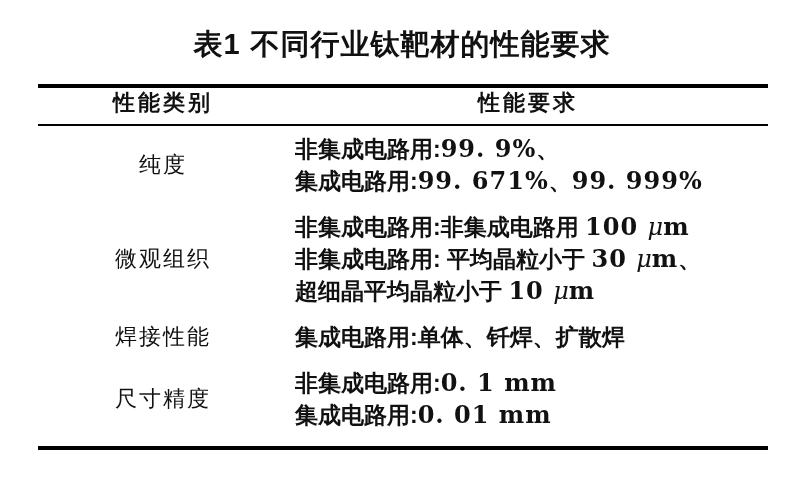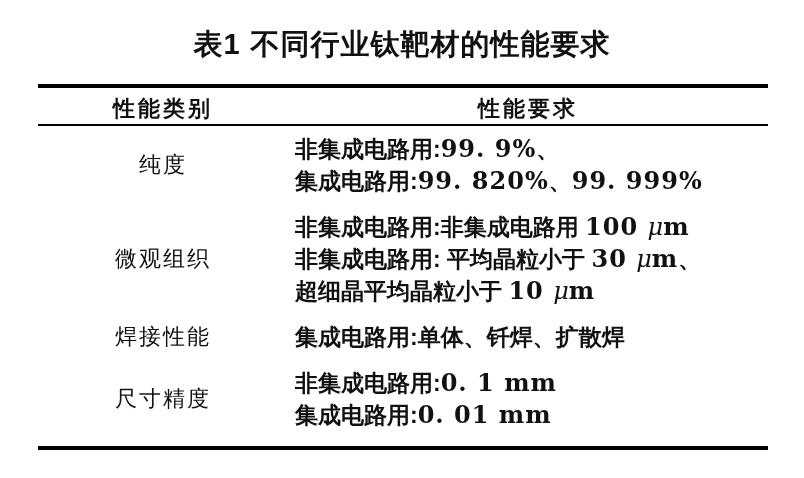--- a/index.html
+++ b/index.html
@@ -33,21 +33,21 @@
   .tbl {
     position: absolute;
     left: 38px;
     top: 84px;
     width: 730px;
     border-top: 4px solid #000;
     border-bottom: 4px solid #000;
   }
   .thead {
     display: flex;
-    align-items: flex-end;
+    align-items: flex-start;
     height: 36px;
     border-bottom: 2px solid #000;
     font-weight: 700;
     font-size: 22px;
     letter-spacing: 3px;
   }
   .col-cat { width: 250px; text-align: center; }
   .col-req { flex: 1; text-align: center; }
   .row {
     display: flex;
@@ -93,21 +93,21 @@
   <div class="tbl">
     <div class="thead">
       <div class="col-cat">性能类别</div>
       <div class="col-req">性能要求</div>
     </div>
     <div id="tbody">
         <div class="row">
           <div class="cat">纯度</div>
           <div class="req">
             <div class="line"><span class="cjk">非集成电路用:</span><span class="num">99. 9%</span><span class="cjk">、</span></div>
-            <div class="line"><span class="cjk">集成电路用:</span><span class="num">99. 820%</span><span class="cjk">、</span><span class="num">99. 999%</span></div>
+            <div class="line"><span class="cjk">集成电路用:</span><span class="num">99. 671%</span><span class="cjk">、</span><span class="num">99. 999%</span></div>
           </div>
         </div>
         <div class="row">
           <div class="cat">微观组织</div>
           <div class="req">
             <div class="line"><span class="cjk">非集成电路用:非集成电路用 </span><span class="num">100 </span><span class="ital">μ</span><span class="num">m</span></div>
             <div class="line"><span class="cjk">非集成电路用: 平均晶粒小于 </span><span class="num">30 </span><span class="ital">μ</span><span class="num">m</span><span class="cjk">、</span></div>
             <div class="line"><span class="cjk">超细晶平均晶粒小于 </span><span class="num">10 </span><span class="ital">μ</span><span class="num">m</span></div>
           </div>
         </div>

